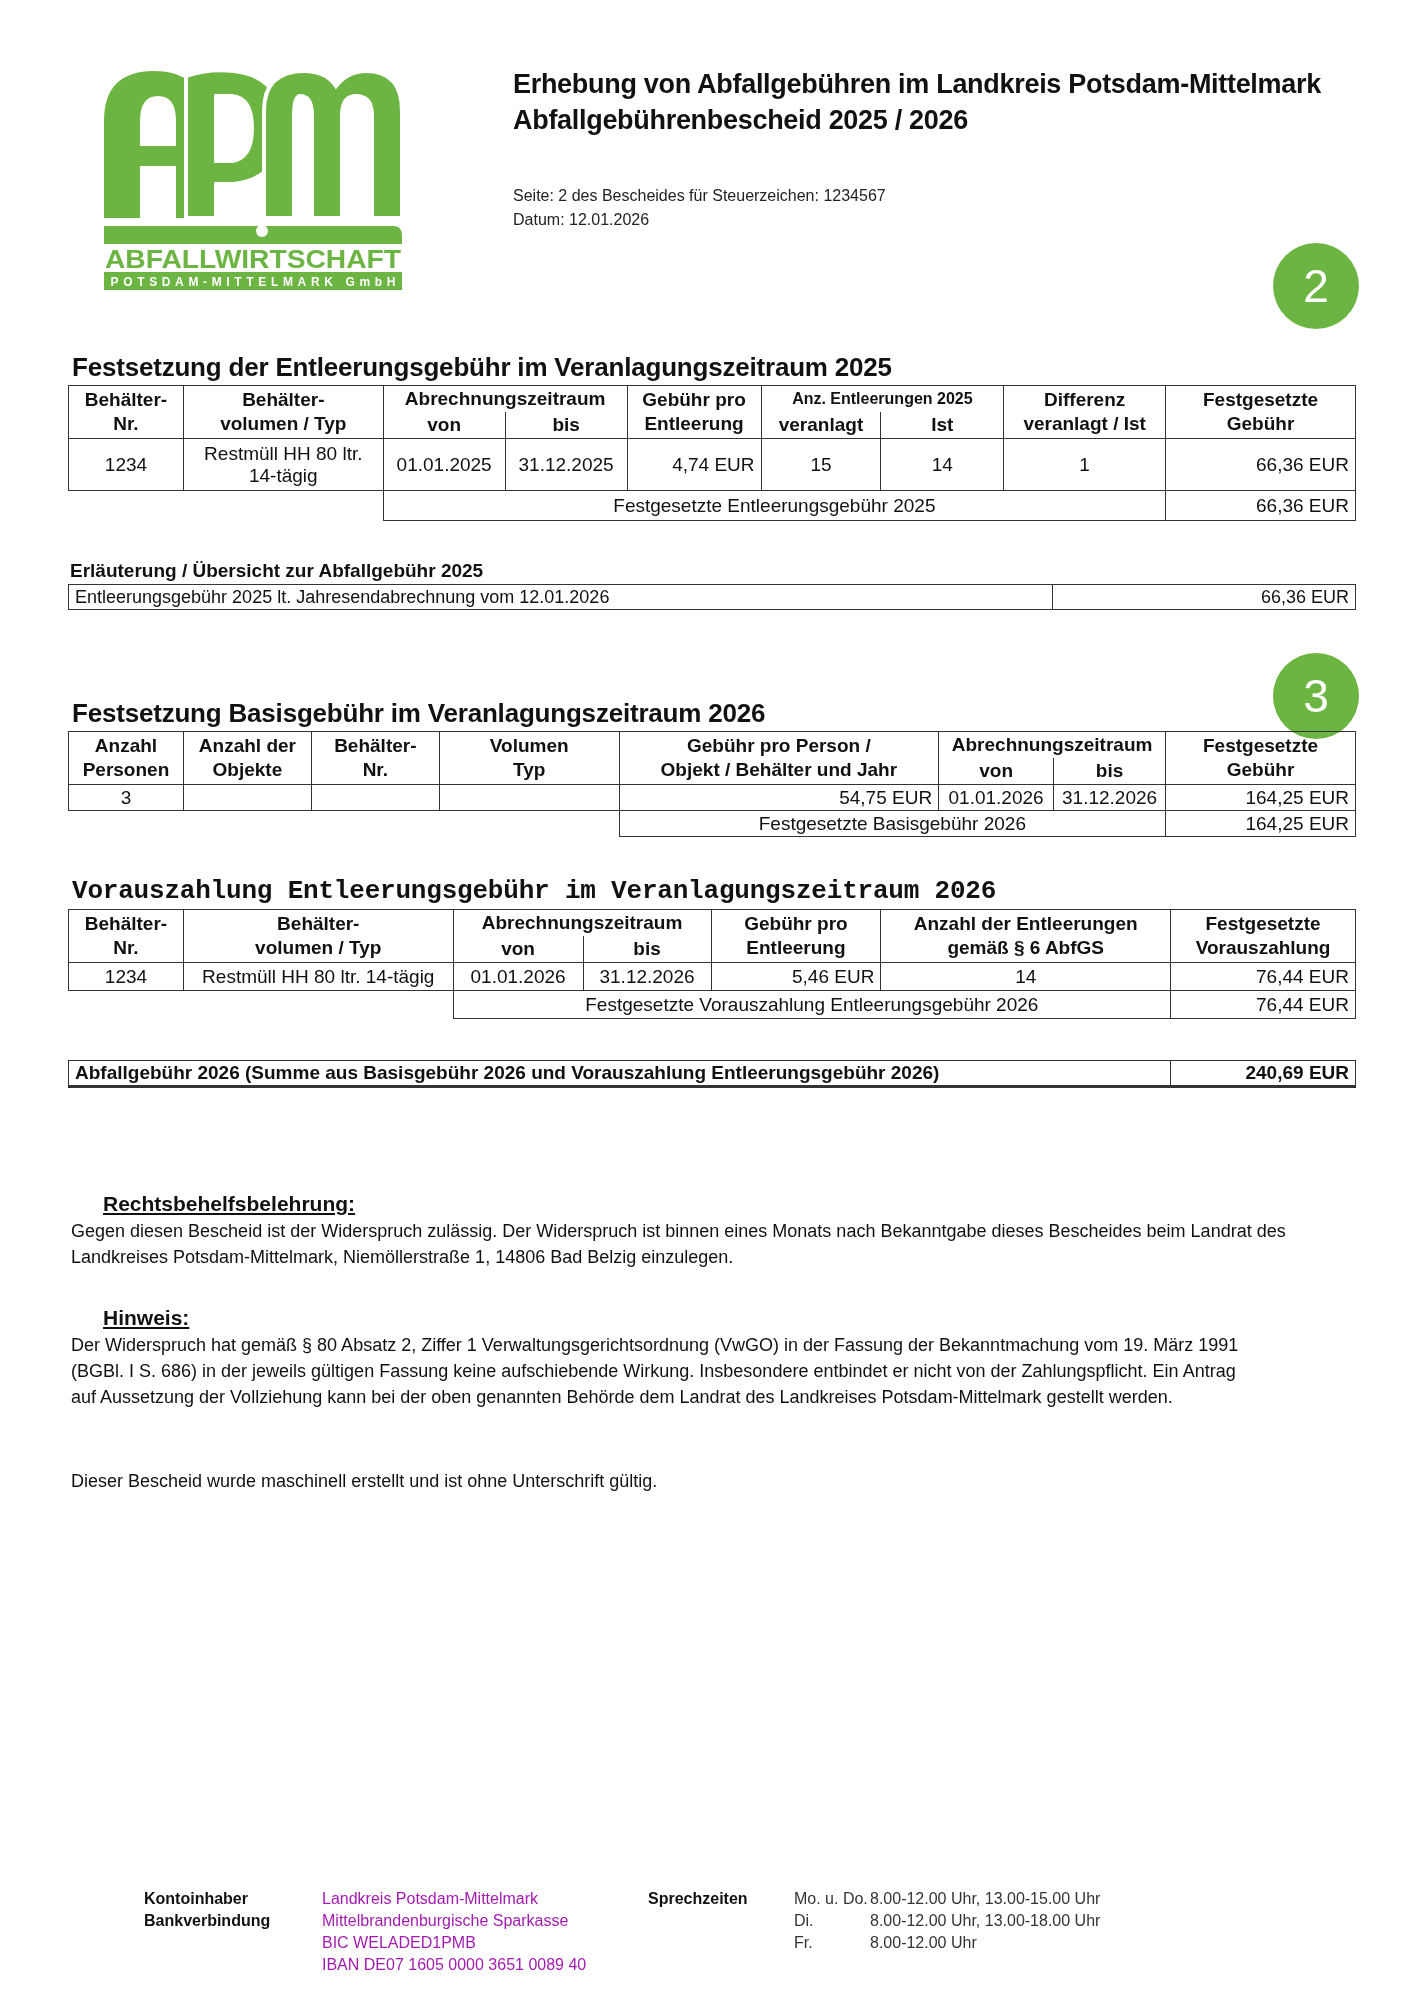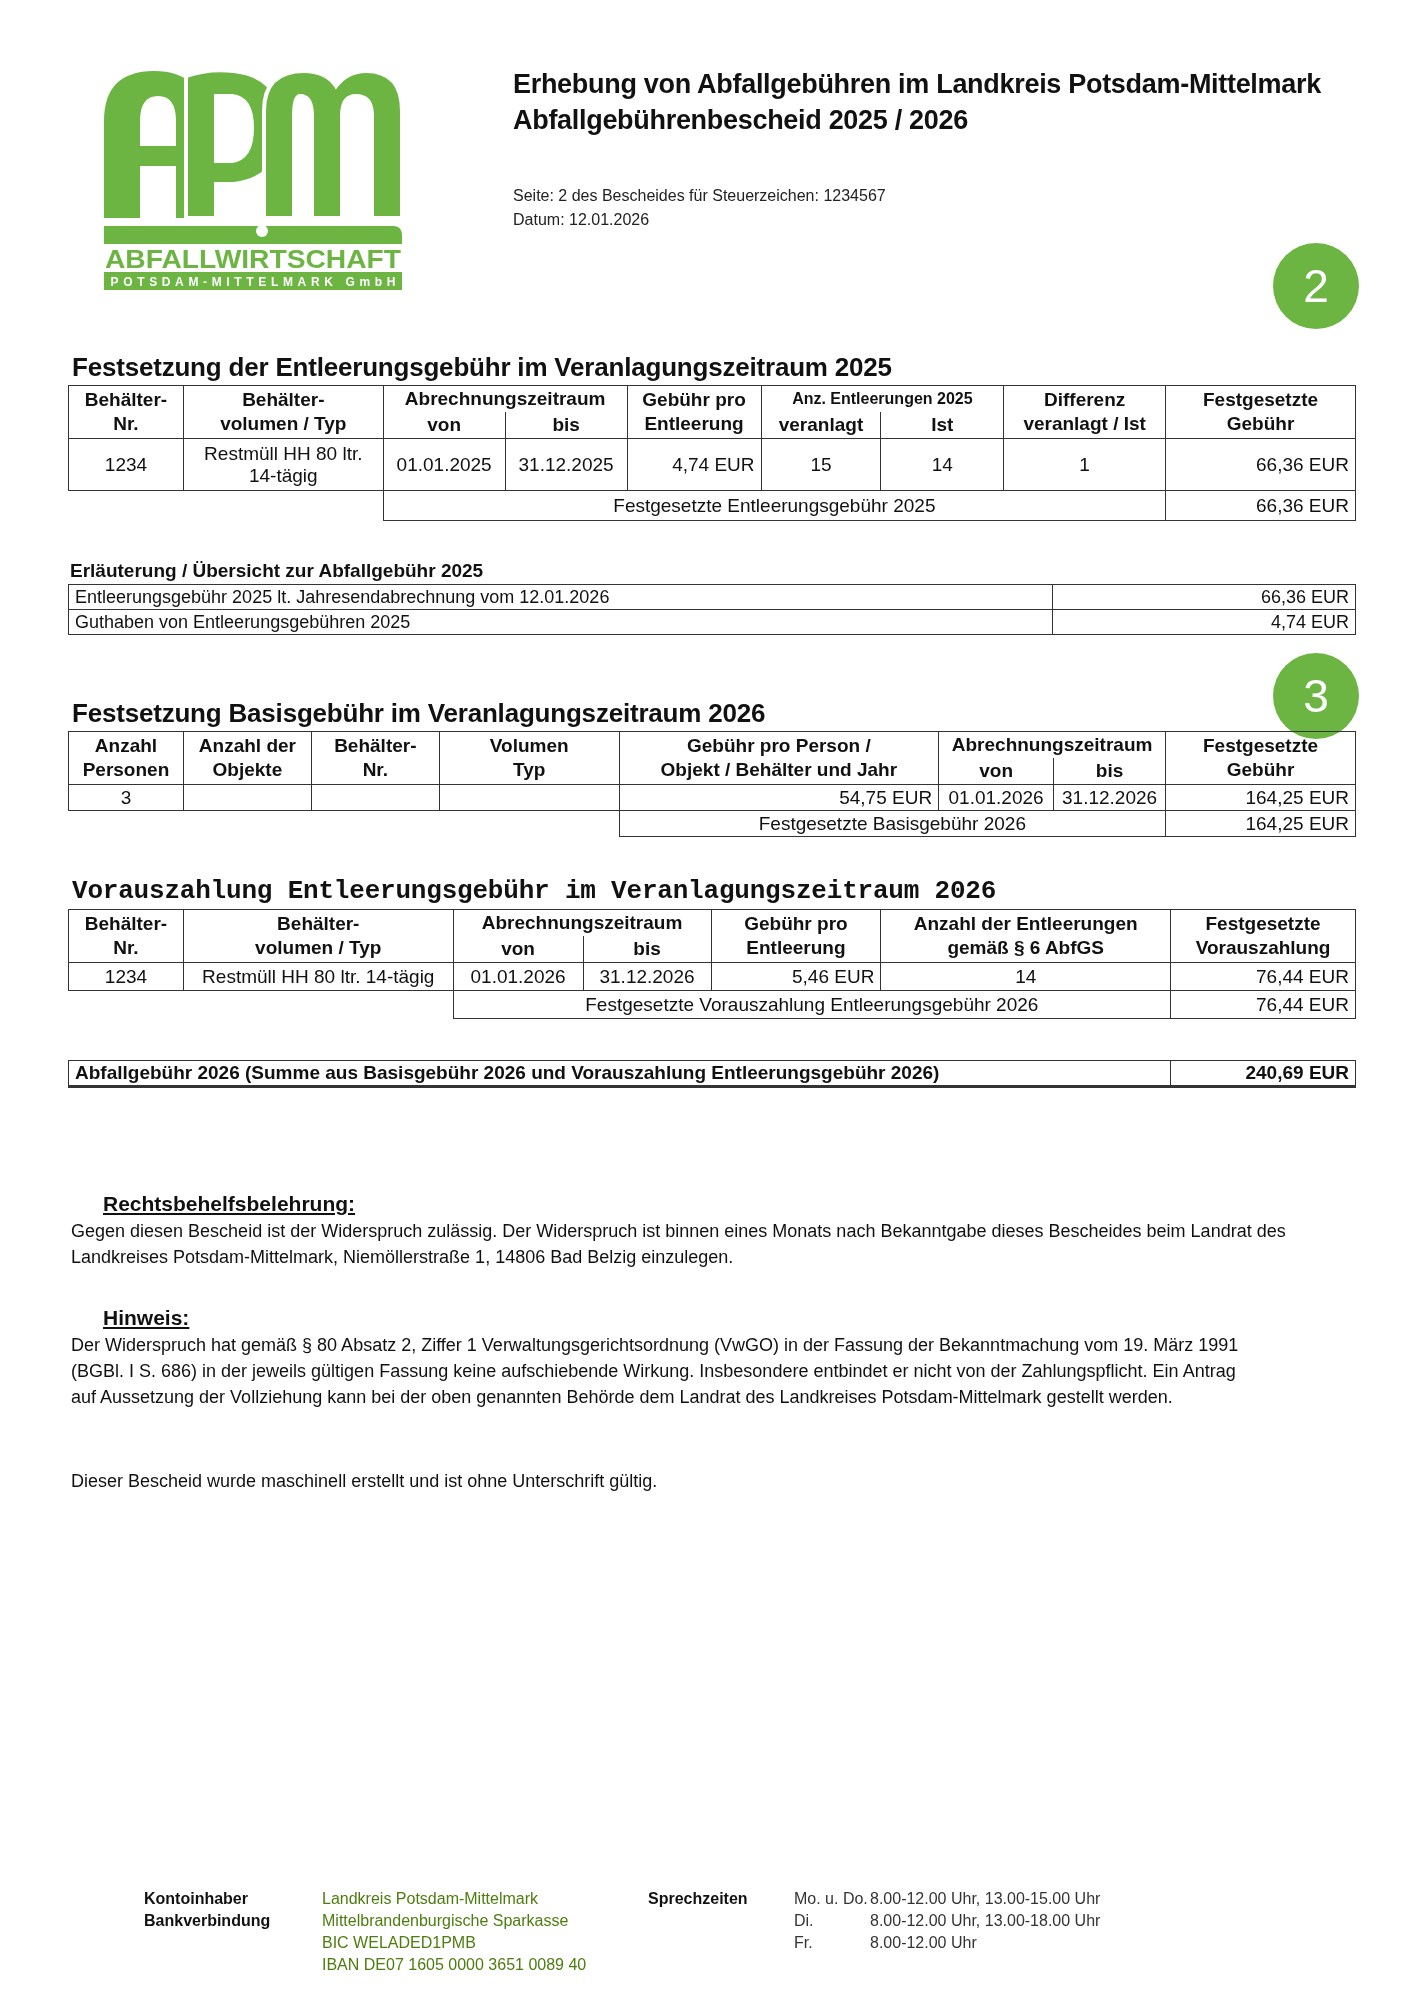--- a/index.html
+++ b/index.html
@@ -118,24 +118,20 @@
 <table style="left:68px;top:584px;width:1288px;font-size:18px;">
   <colgroup>
       <col style="width:985px">
       <col style="width:303px">
     </colgroup>
   <tbody>
   <tr style="height:25px">
     <td class="l">Entleerungsgebühr 2025 lt. Jahresendabrechnung vom 12.01.2026</td>
     <td class="r">66,36 EUR</td>
   </tr>
-  <tr style="height:25px">
-    <td class="l">Guthaben von Entleerungsgebühren 2025</td>
-    <td class="r">4,74 EUR</td>
-  </tr>
 </tbody>
   </table>
 
 <div class="abs sec-title" style="top:698px;">Festsetzung Basisgebühr im Veranlagungszeitraum 2026</div>
 <table style="left:68px;top:731px;width:1288px;">
   <colgroup>
     <col style="width:115px">
       <col style="width:128px">
       <col style="width:128px">
       <col style="width:180px">
@@ -246,21 +242,21 @@
 
 <div class="abs legal-h" style="top:1306px;">Hinweis:</div>
 <div class="abs legal-p" style="top:1332px;width:1180px;">Der Widerspruch hat gemäß § 80 Absatz 2, Ziffer 1 Verwaltungsgerichtsordnung (VwGO) in der Fassung der Bekanntmachung vom 19. März 1991 (BGBl. I S. 686) in der jeweils gültigen Fassung keine aufschiebende Wirkung. Insbesondere entbindet er nicht von der Zahlungspflicht. Ein Antrag auf Aussetzung der Vollziehung kann bei der oben genannten Behörde dem Landrat des Landkreises Potsdam-Mittelmark gestellt werden.</div>
 
 <div class="abs legal-p" style="top:1468px;">Dieser Bescheid wurde maschinell erstellt und ist ohne Unterschrift gültig.</div>
 
 <div class="abs footer" style="left:144px;top:1888px;">
   <div><b>Kontoinhaber</b></div>
   <div><b>Bankverbindung</b></div>
 </div>
-<div class="abs footer" style="left:322px;top:1888px;color:#4d7c0f;">
+<div class="abs footer" style="left:322px;top:1888px;color:#a21caf;">
   <div>Landkreis Potsdam-Mittelmark</div>
   <div>Mittelbrandenburgische Sparkasse</div>
   <div>BIC WELADED1PMB</div>
   <div>IBAN DE07 1605 0000 3651 0089 40</div>
 </div>
 <div class="abs footer" style="left:648px;top:1888px;">
   <b>Sprechzeiten</b>
 </div>
 <div class="abs footer" style="left:794px;top:1888px;color:#333;">
   <div><span style="display:inline-block;width:76px">Mo. u. Do.</span><span>8.00-12.00 Uhr, 13.00-15.00 Uhr</span></div>

